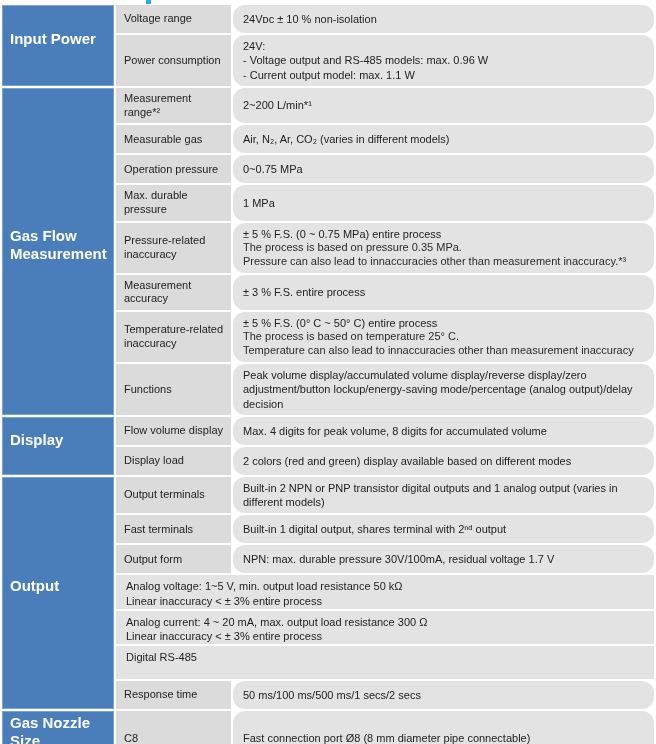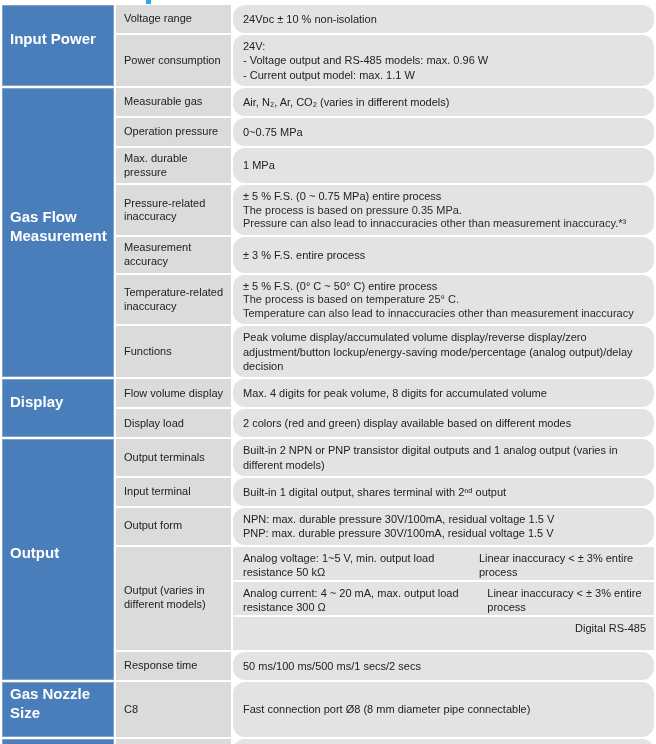--- a/index.html
+++ b/index.html
@@ -43,21 +43,21 @@
     background:var(--valuebg,#E3E3E3);
     font-size:11px;line-height:1.3;
     display:flex;flex-direction:column;justify-content:center;
     padding:4px 8px 4px 10px;
     min-height:28px;
     border-radius:12px;
   }
   .value.has-sub{padding:0;background:transparent;gap:2px;}
   .subcell{
     background:var(--valuebg,#E3E3E3);
-    flex:1;display:flex;flex-direction:row;justify-content:flex-end;
+    flex:1;display:flex;flex-direction:column;justify-content:space-between;
     padding:4px 8px 4px 10px;min-height:26px;
     font-size:11px;line-height:1.3;box-sizing:border-box;
   }
   .ln{display:block;}
   .ln.small{font-size:11px;line-height:1.25;color:#2a2a2a;}
 </style>
 </head>
 <body>
 
 <div class="wrap" style="--blue: #4A7EBA; --labelbg: #DBDBDB; --valuebg: #E3E3E3;">
@@ -79,20 +79,26 @@
               <div class="ln">- Voltage output and RS-485 models: max. 0.96 W</div>
               <div class="ln">- Current output model: max. 1.1 W</div>
             </div>
           </div>
         </div>
       </div>
       <div class="section">
         <div class="cat">Gas Flow Measurement</div>
         <div class="rows">
           <div class="row">
+            <div class="cell label">Measurement range*²</div>
+            <div class="cell value">
+              <div class="ln">2~200 L/min*¹</div>
+            </div>
+          </div>
+          <div class="row">
             <div class="cell label">Measurable gas</div>
             <div class="cell value">
               <div class="ln">Air, N₂, Ar, CO₂ (varies in different models)</div>
             </div>
           </div>
           <div class="row">
             <div class="cell label">Operation pressure</div>
             <div class="cell value">
               <div class="ln">0~0.75 MPa</div>
             </div>
@@ -153,34 +159,32 @@
       <div class="section">
         <div class="cat">Output</div>
         <div class="rows">
           <div class="row">
             <div class="cell label">Output terminals</div>
             <div class="cell value">
               <div class="ln">Built-in 2 NPN or PNP transistor digital outputs and 1 analog output (varies in different models)</div>
             </div>
           </div>
           <div class="row">
-            <div class="cell label">Input terminal</div>
+            <div class="cell label">Fast terminals</div>
             <div class="cell value">
               <div class="ln">Built-in 1 digital output, shares terminal with 2ⁿᵈ output</div>
             </div>
           </div>
           <div class="row">
             <div class="cell label">Output form</div>
             <div class="cell value">
-              <div class="ln">NPN: max. durable pressure 30V/100mA, residual voltage 1.5 V</div>
-              <div class="ln">PNP: max. durable pressure 30V/100mA, residual voltage 1.5 V</div>
-            </div>
-          </div>
-          <div class="row">
-            <div class="cell label">Output (varies in different models)</div>
+              <div class="ln">NPN: max. durable pressure 30V/100mA, residual voltage 1.7 V</div>
+            </div>
+          </div>
+          <div class="row">
             <div class="cell value has-sub">
               <div class="subcell">
                 <div class="ln">Analog voltage: 1~5 V, min. output load resistance 50 kΩ</div>
                 <div class="ln">Linear inaccuracy &lt; ± 3% entire process</div>
               </div>
               <div class="subcell">
                 <div class="ln">Analog current: 4 ~ 20 mA, max. output load resistance 300 Ω</div>
                 <div class="ln">Linear inaccuracy &lt; ± 3% entire process</div>
               </div>
               <div class="subcell">

